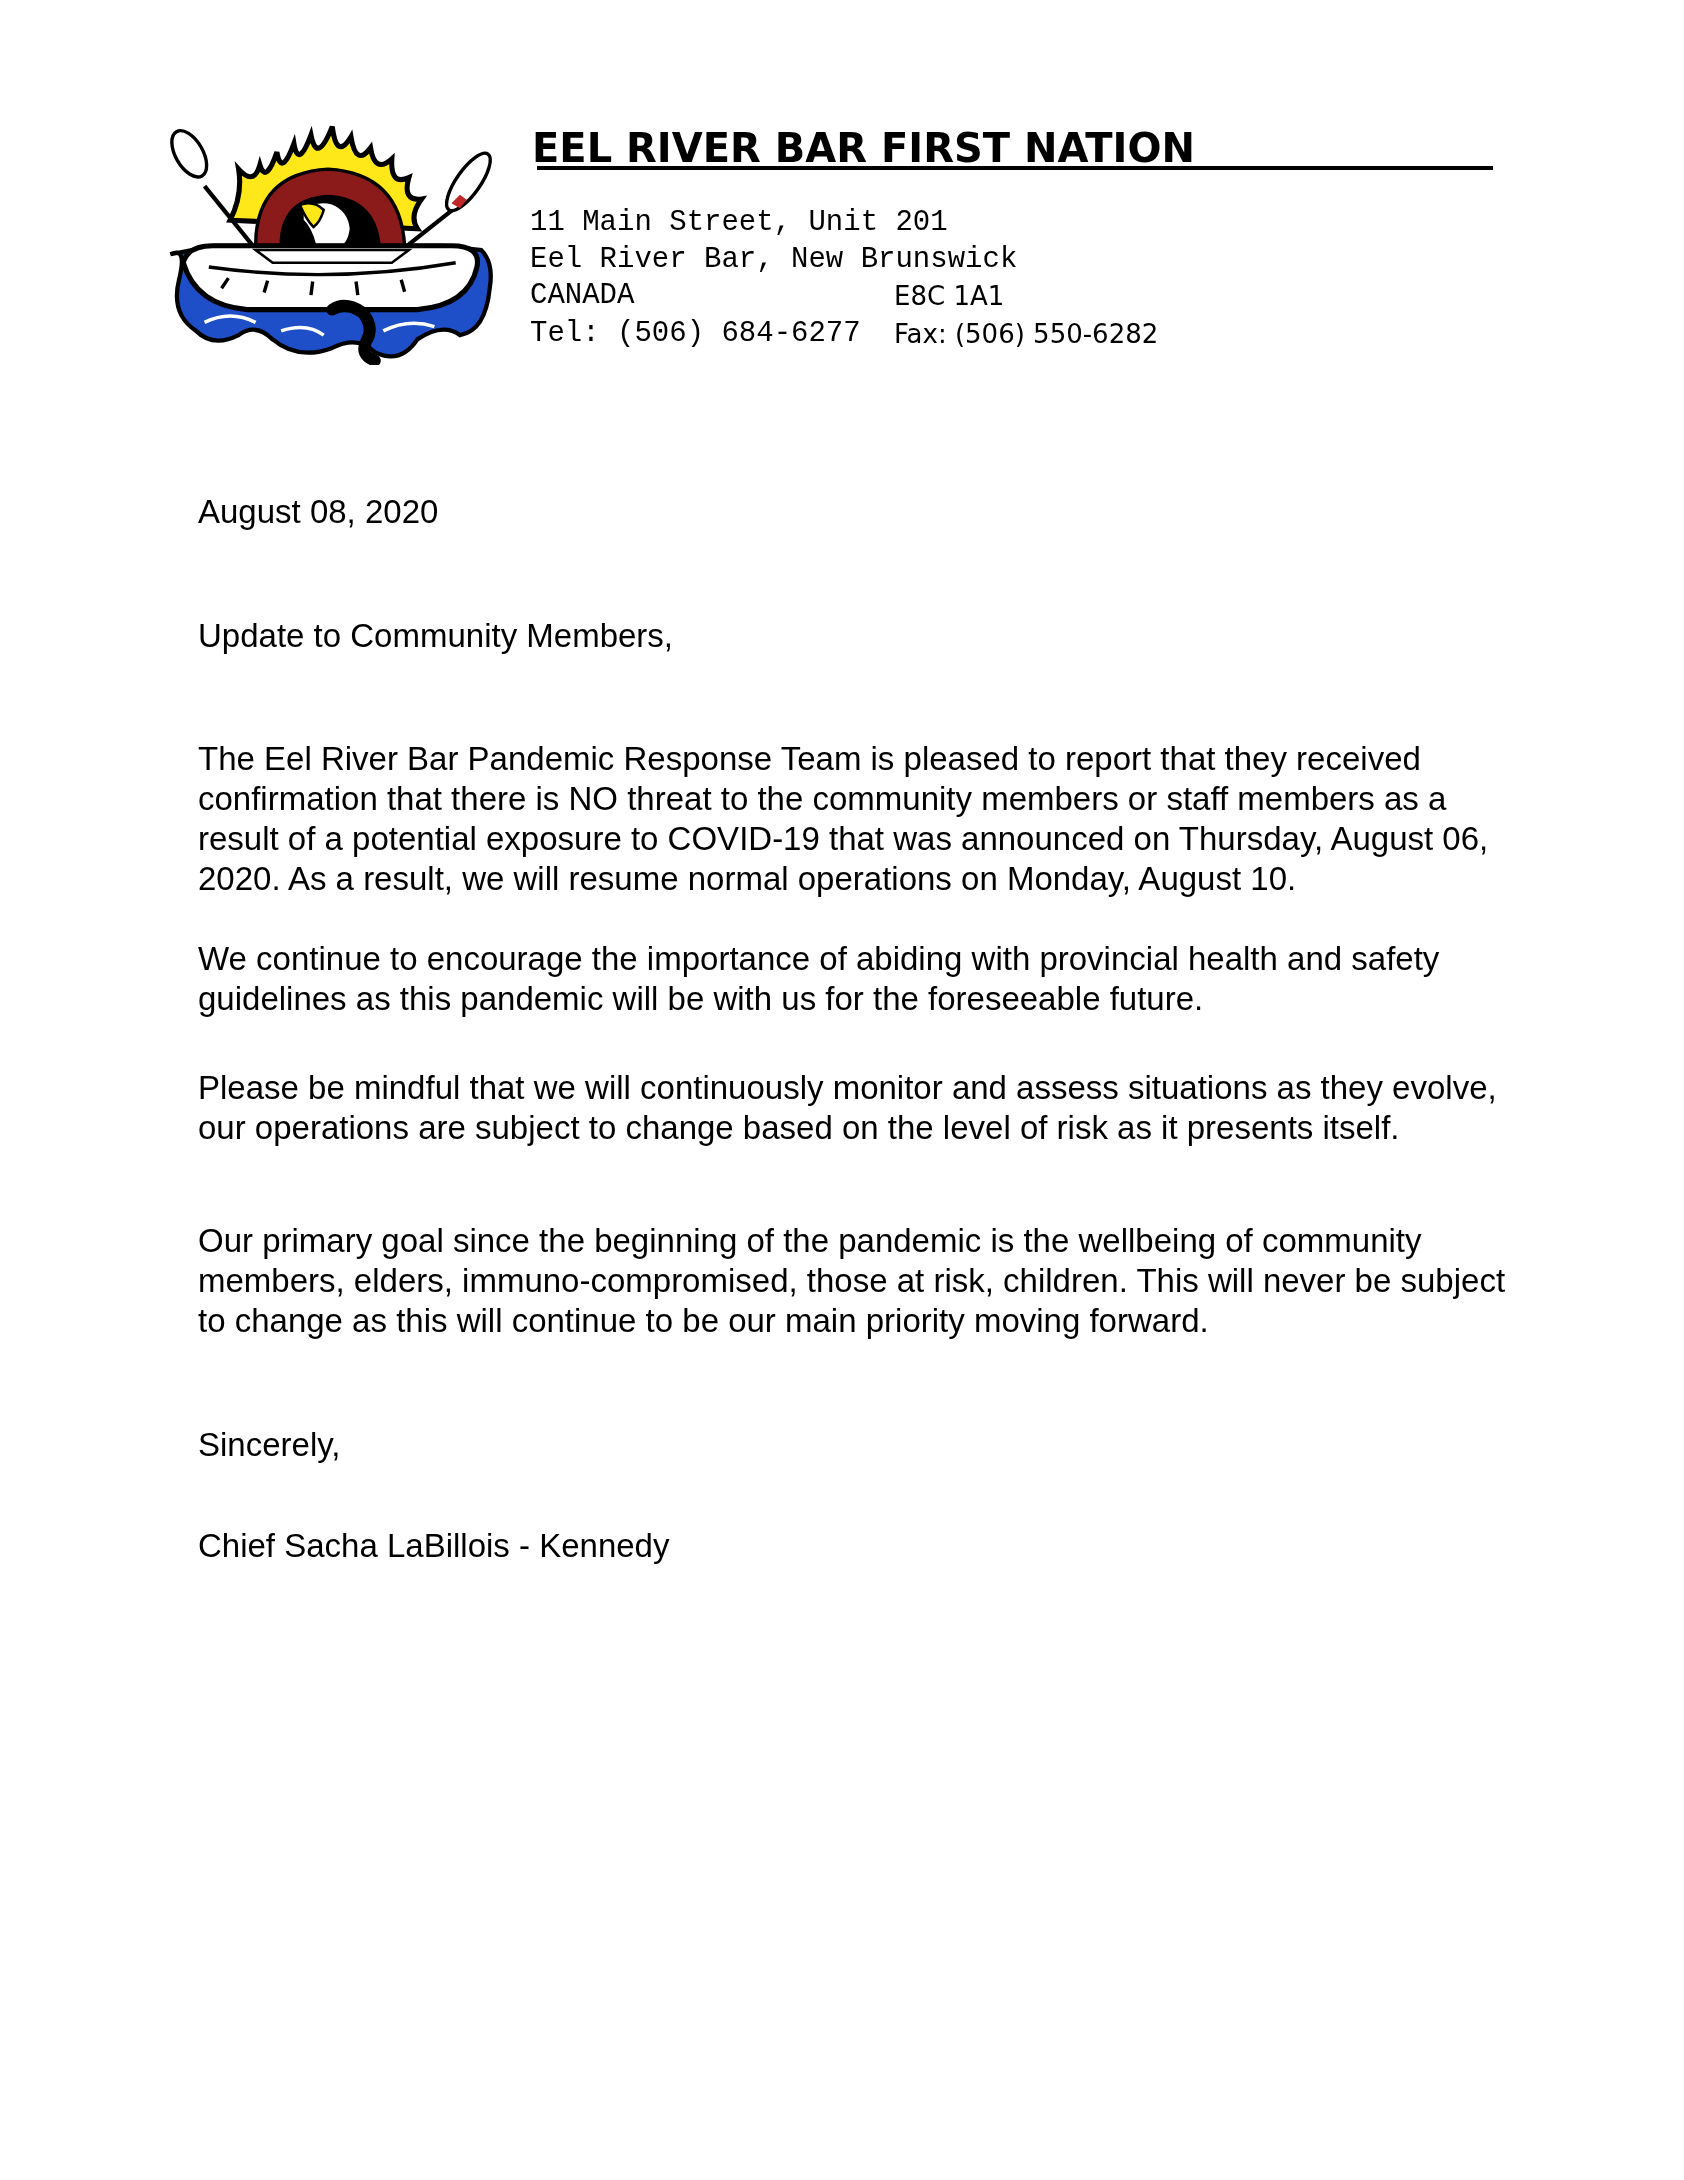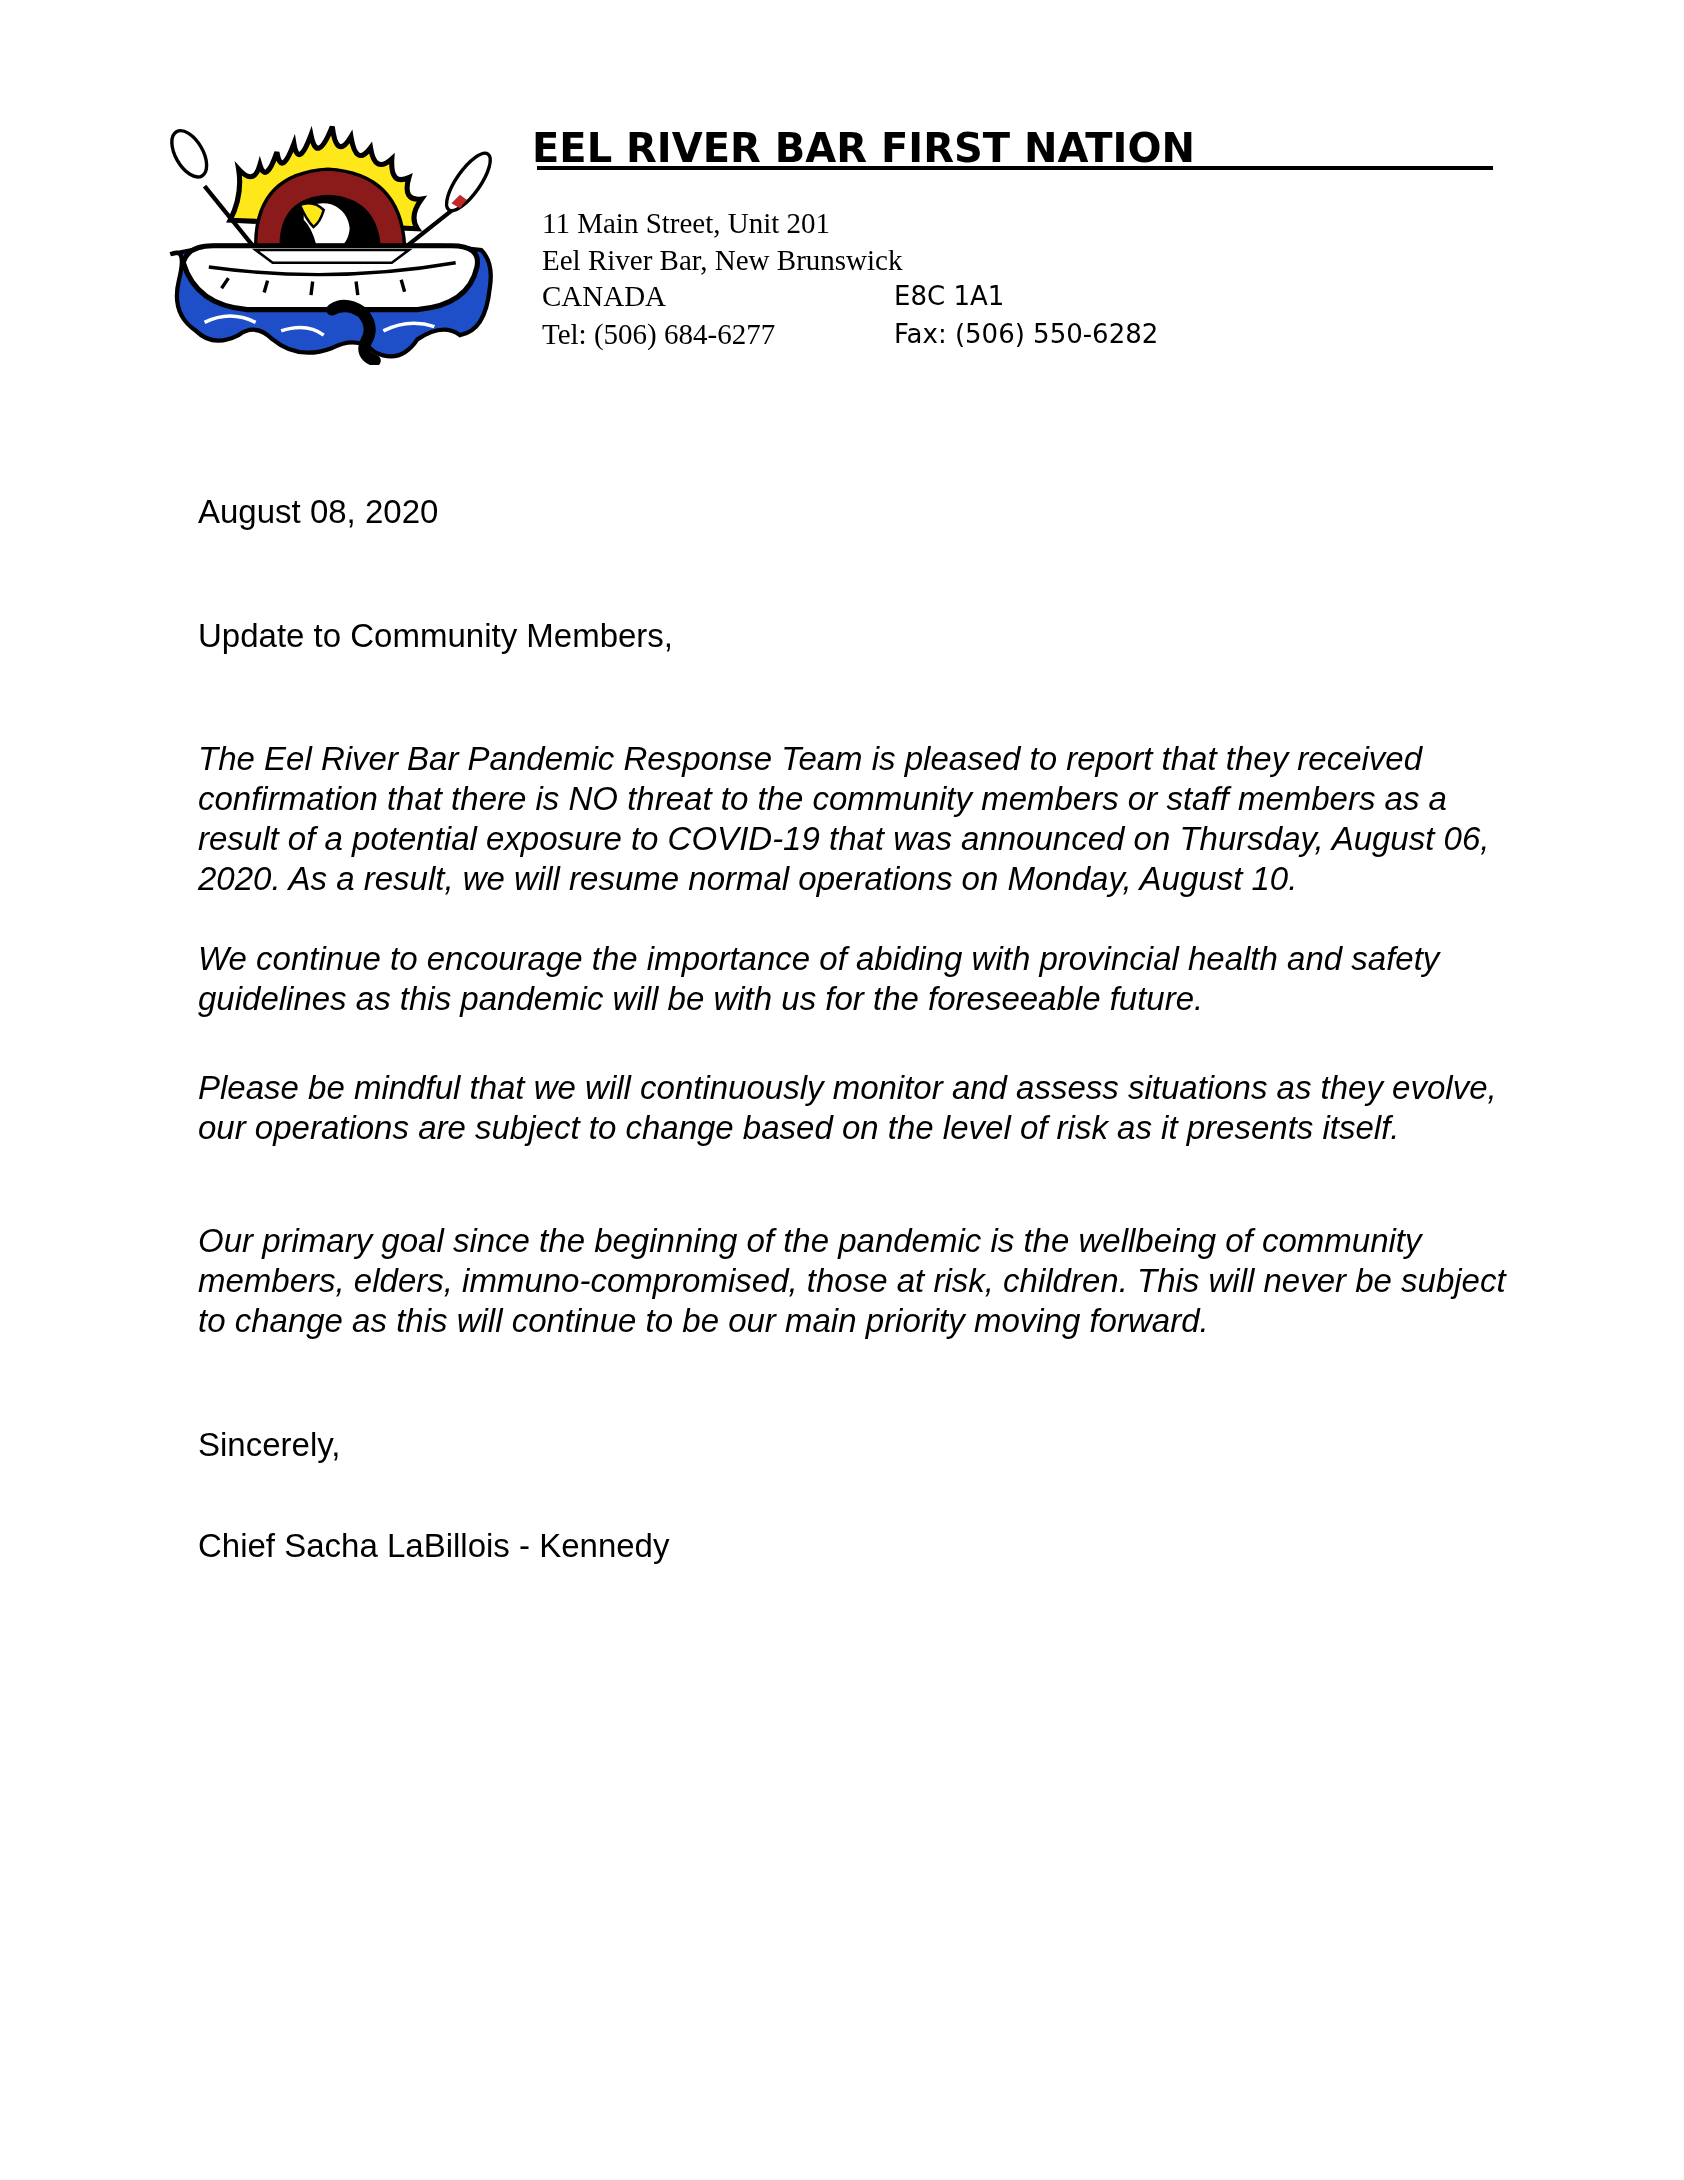--- a/index.html
+++ b/index.html
@@ -12,31 +12,31 @@
     position: absolute; left: 532px; top: 126px;
     font-family: "DejaVu Sans", sans-serif; font-weight: bold;
     font-size: 40px; letter-spacing: 0px; line-height: 44px;
     white-space: nowrap;
   }
   .title-rule {
     position: absolute; left: 537px; top: 166px; width: 956px; height: 4.3px;
     background: #000000;
   }
   .addr {
-    position: absolute; left: 542px;
-    font-family: Liberation Serif, serif; font-size: 29px; line-height: 34px;
+    position: absolute; left: 530px;
+    font-family: Liberation Mono, monospace; font-size: 29px; line-height: 34px;
     white-space: nowrap;
     text-align: right;
   }
   .addr2 { position: absolute; left: 894px; font-family: "DejaVu Sans", sans-serif; font-size: 26px; line-height: 34px; white-space: nowrap; }
   .body-text {
     position: absolute; left: 198px; width: 1329px;
     font-family: "Liberation Sans", sans-serif; font-size: 33px; line-height: 40px;
   }
-  .para { margin: 0; font-style: italic; }
+  .para { margin: 0; }
 </style>
 </head>
 <body>
 
 <div class="logo">
   <svg width="349" height="247" viewBox="0 0 410 290">
 
     <g>
       <path d="M80,120 Q95,90 90,60 Q108,80 115,55 Q122,78 135,40 Q140,70 155,30 Q160,60 175,20 Q182,55 200,10 Q205,50 222,22 Q228,58 245,35 Q250,66 270,48 Q268,80 290,70 Q282,98 305,95 Q290,115 300,130 Z" fill="#ffe81a" stroke="#000" stroke-width="6"></path>
     </g>

